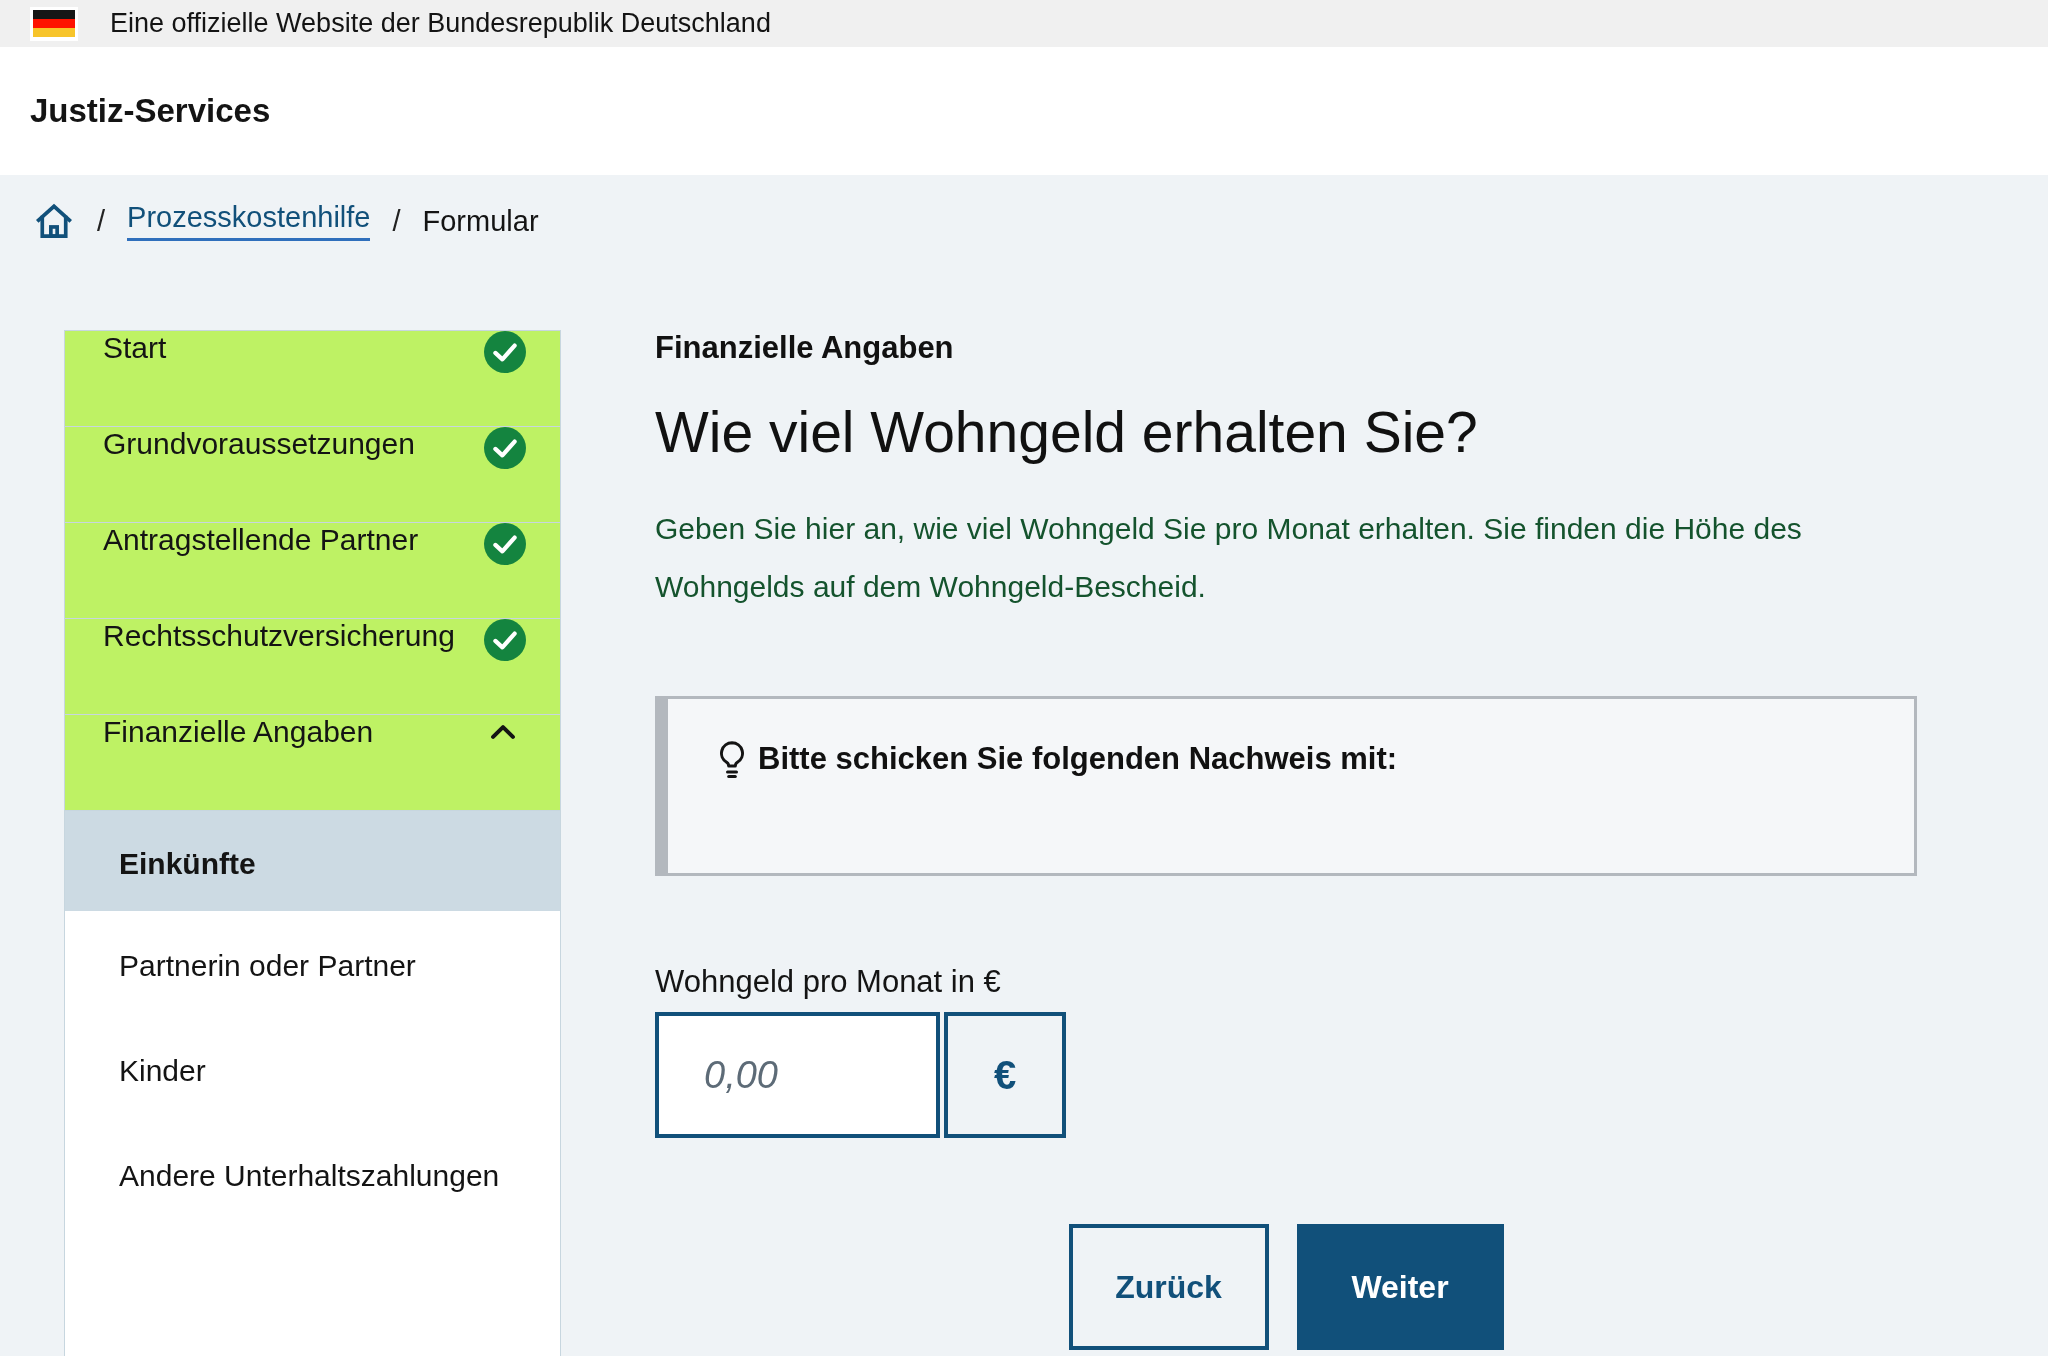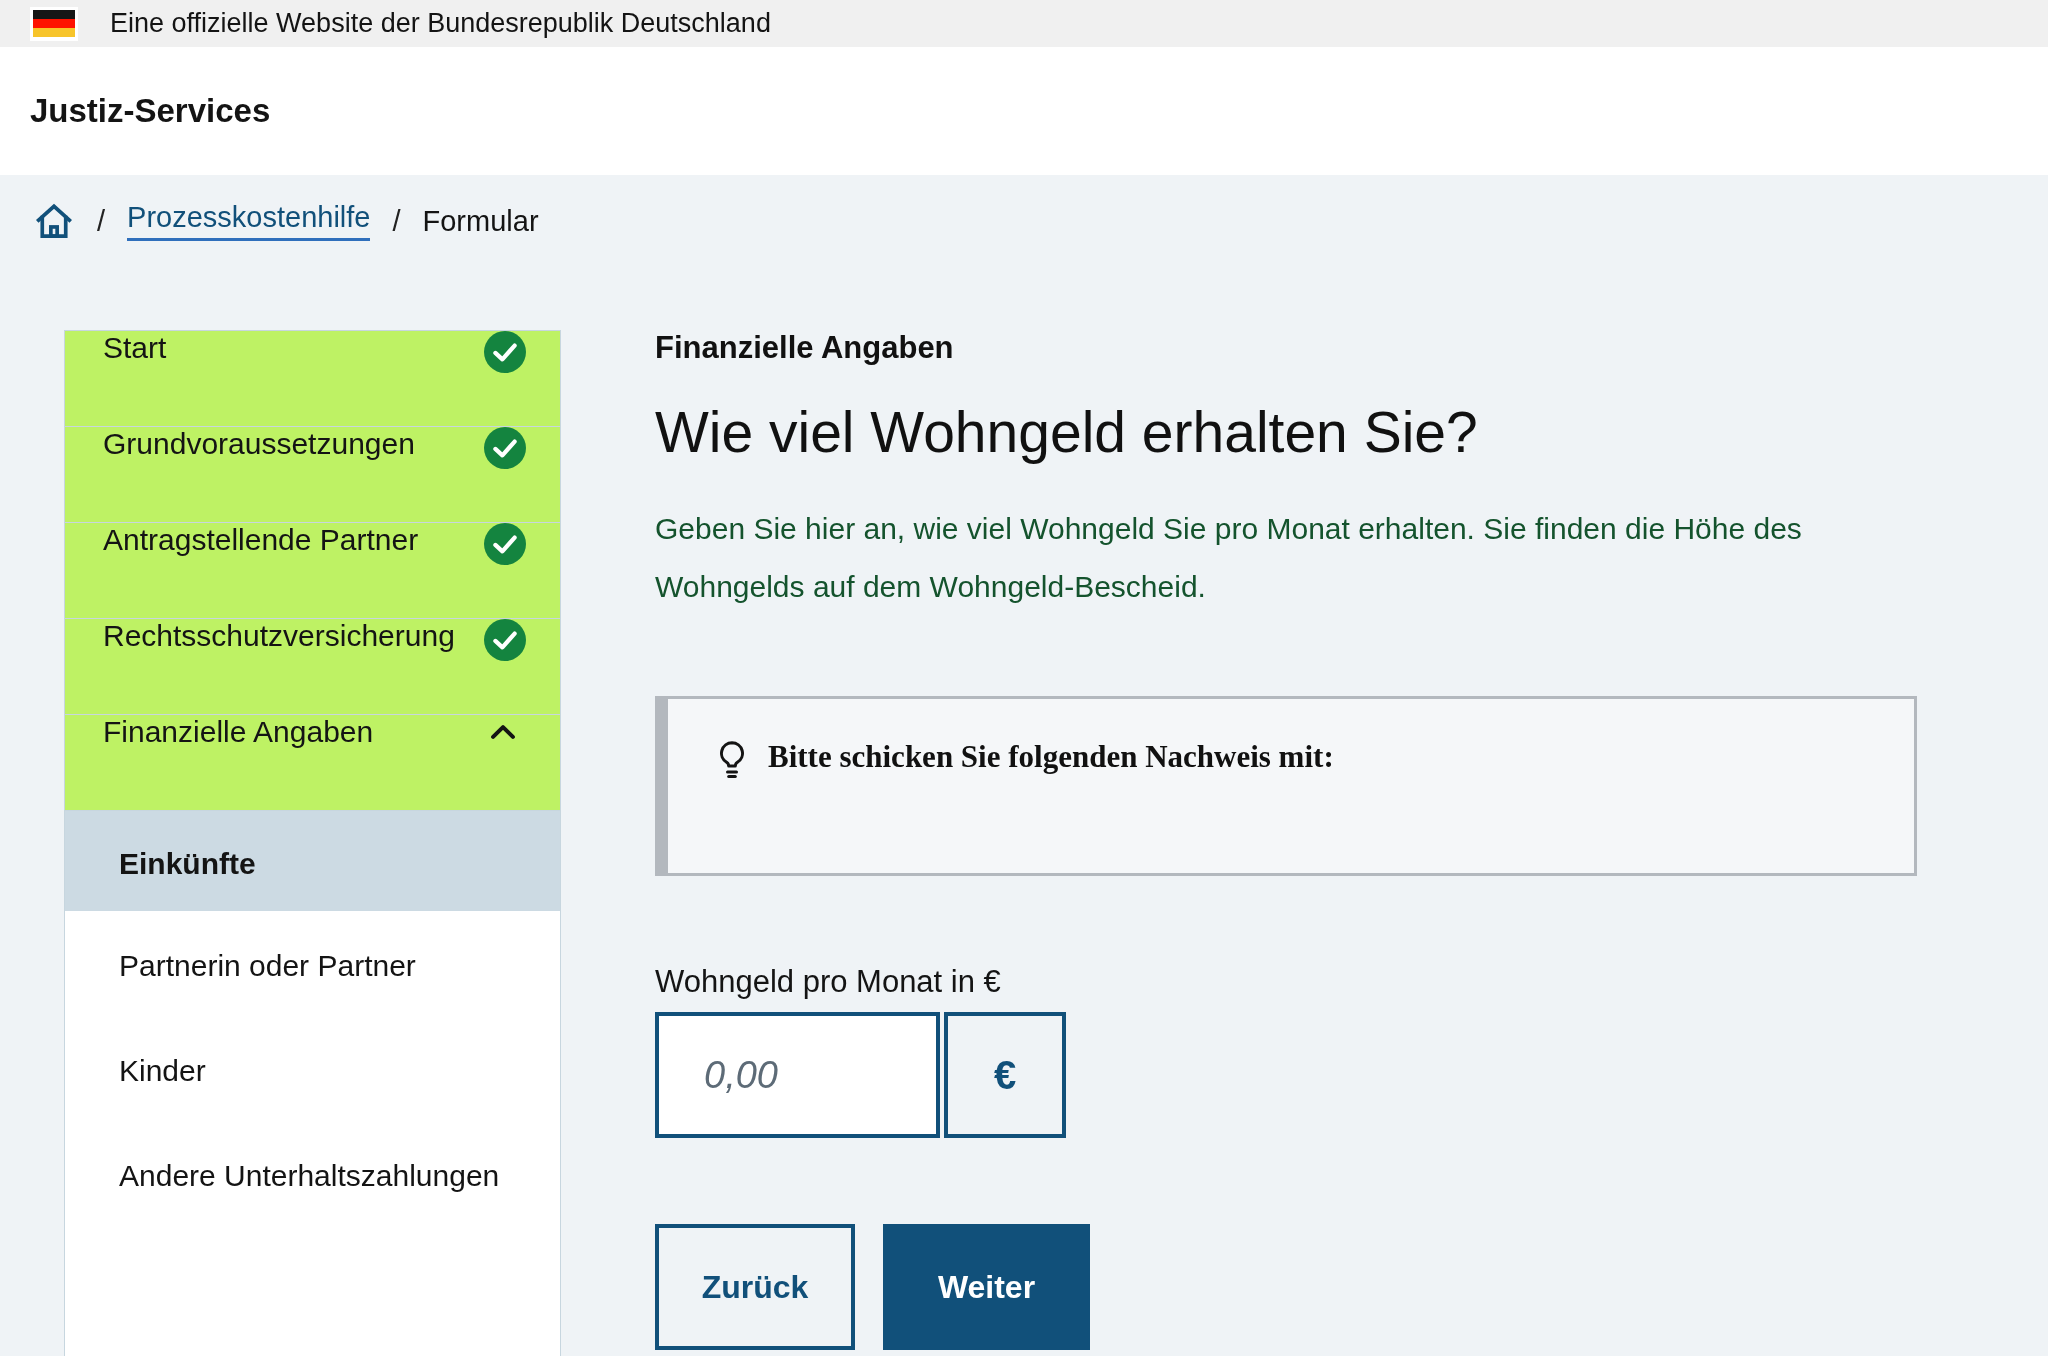--- a/index.html
+++ b/index.html
@@ -89,42 +89,42 @@
   .description{font-size:30px;line-height:58px;margin-top:34px;max-width:1252px;color:#14532d;}
   .hint{
     margin-top:80px;width:1262px;min-height:180px;
     background:var(--hint-bg);
     border:3px solid var(--hint-border);
     border-left:none;
     display:flex;
   }
   .hint-bar{width:13px;background:var(--hint-border);flex:0 0 auto;}
   .hint-content{padding:40px 40px 34px 40px;}
-  .hint-titlerow{display:flex;gap:18px;margin-left:6px;font-family:Liberation Serif, serif;}
+  .hint-titlerow{display:flex;align-items:center;gap:8px;margin-left:6px;}
   .hint-titlerow svg{width:36px;height:40px;display:block;flex:0 0 auto;}
   .hint-title{font-size:31px;font-weight:bold;color:#111;}
   .hint-body{font-size:31px;margin-top:30px;color:#141414;}
   .field-label{margin-top:88px;font-size:31px;color:#141414;height:40px;}
   .input-row{margin-top:8px;display:flex;align-items:stretch;height:126px;}
   .money-input{
     width:285px;height:126px;background:#fff;
     border:4px solid var(--accent);
     font-family:"Liberation Sans", sans-serif;
     font-size:38px;color:#141414;
     padding-left:45px;outline:none;
   }
   .money-input::placeholder{color:#5d6b77;font-style:italic;opacity:1;}
   .input-suffix{
     width:122px;height:126px;margin-left:4px;
     border:4px solid var(--accent);
     background:var(--page-bg);
     display:flex;align-items:center;justify-content:center;
     font-size:40px;font-weight:bold;color:var(--accent);
   }
-  .button-row{margin-top:86px;display:flex;gap:28px;}
+  .button-row{margin-top:86px;display:flex;gap:28px;justify-content:center;}
   .btn{
     height:126px;display:flex;align-items:center;justify-content:center;
     font-size:32px;font-weight:bold;cursor:pointer;
     font-family:"Liberation Sans", sans-serif;
   }
   .btn-secondary{
     width:200px;background:transparent;color:var(--accent);
     border:4px solid var(--accent);
   }
   .btn-primary{

